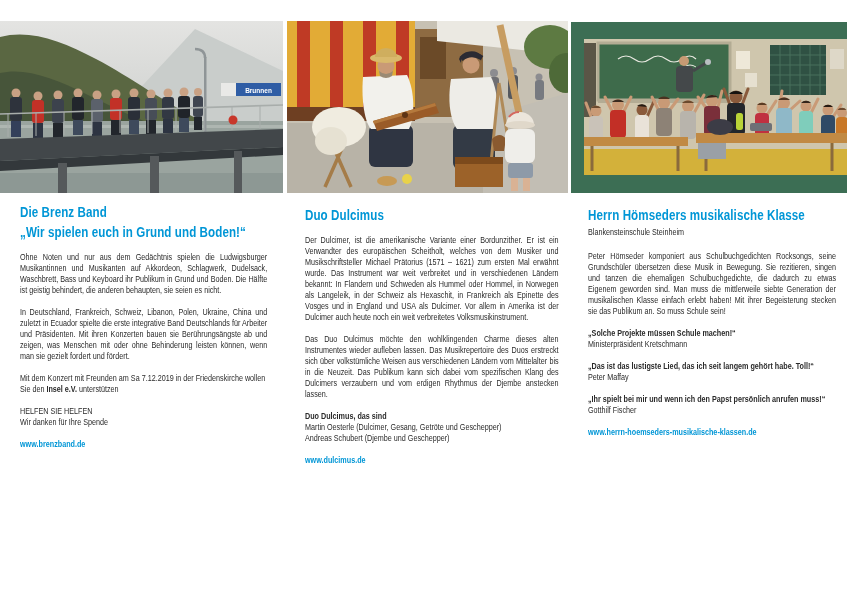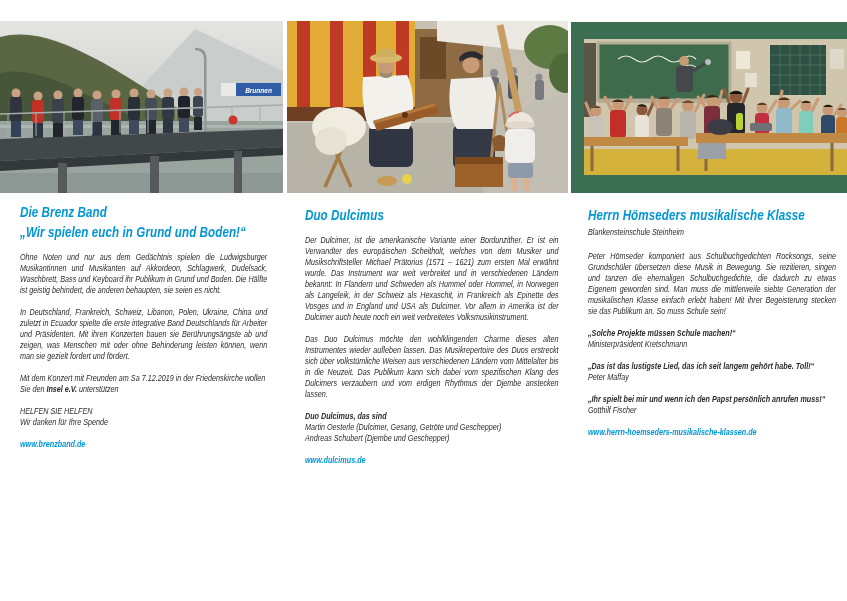--- a/index.html
+++ b/index.html
@@ -1,17 +1,17 @@
 <!DOCTYPE html>
 <html lang="de"><head>
 <meta charset="utf-8">
 <style>
   html,body{margin:0;padding:0;background:#ffffff;}
   .page{position:relative;width:847px;height:601px;background:#ffffff;overflow:hidden;
-        font-family:"Liberation Sans",sans-serif;color:#2a2a2a;font-style:italic;}
+        font-family:"Liberation Sans",sans-serif;color:#2a2a2a;}
   .photo{position:absolute;overflow:hidden;}
   .photo svg{display:block;}
   #photo-left{left:0;top:21px;width:283px;height:172px;}
   #photo-middle{left:287px;top:21px;width:281px;height:172px;}
   #green-block{position:absolute;left:571px;top:22px;width:276px;height:171px;background:#3c6e54;}
   #photo-right{left:13px;top:17px;width:263px;height:136px;position:absolute;}
 
   .col{position:absolute;transform:scaleX(.8);transform-origin:0 0;
        font-size:9px;line-height:11px;text-align:justify;hyphens:auto;}
   #col-1{left:20px;top:202px;width:309px;}

